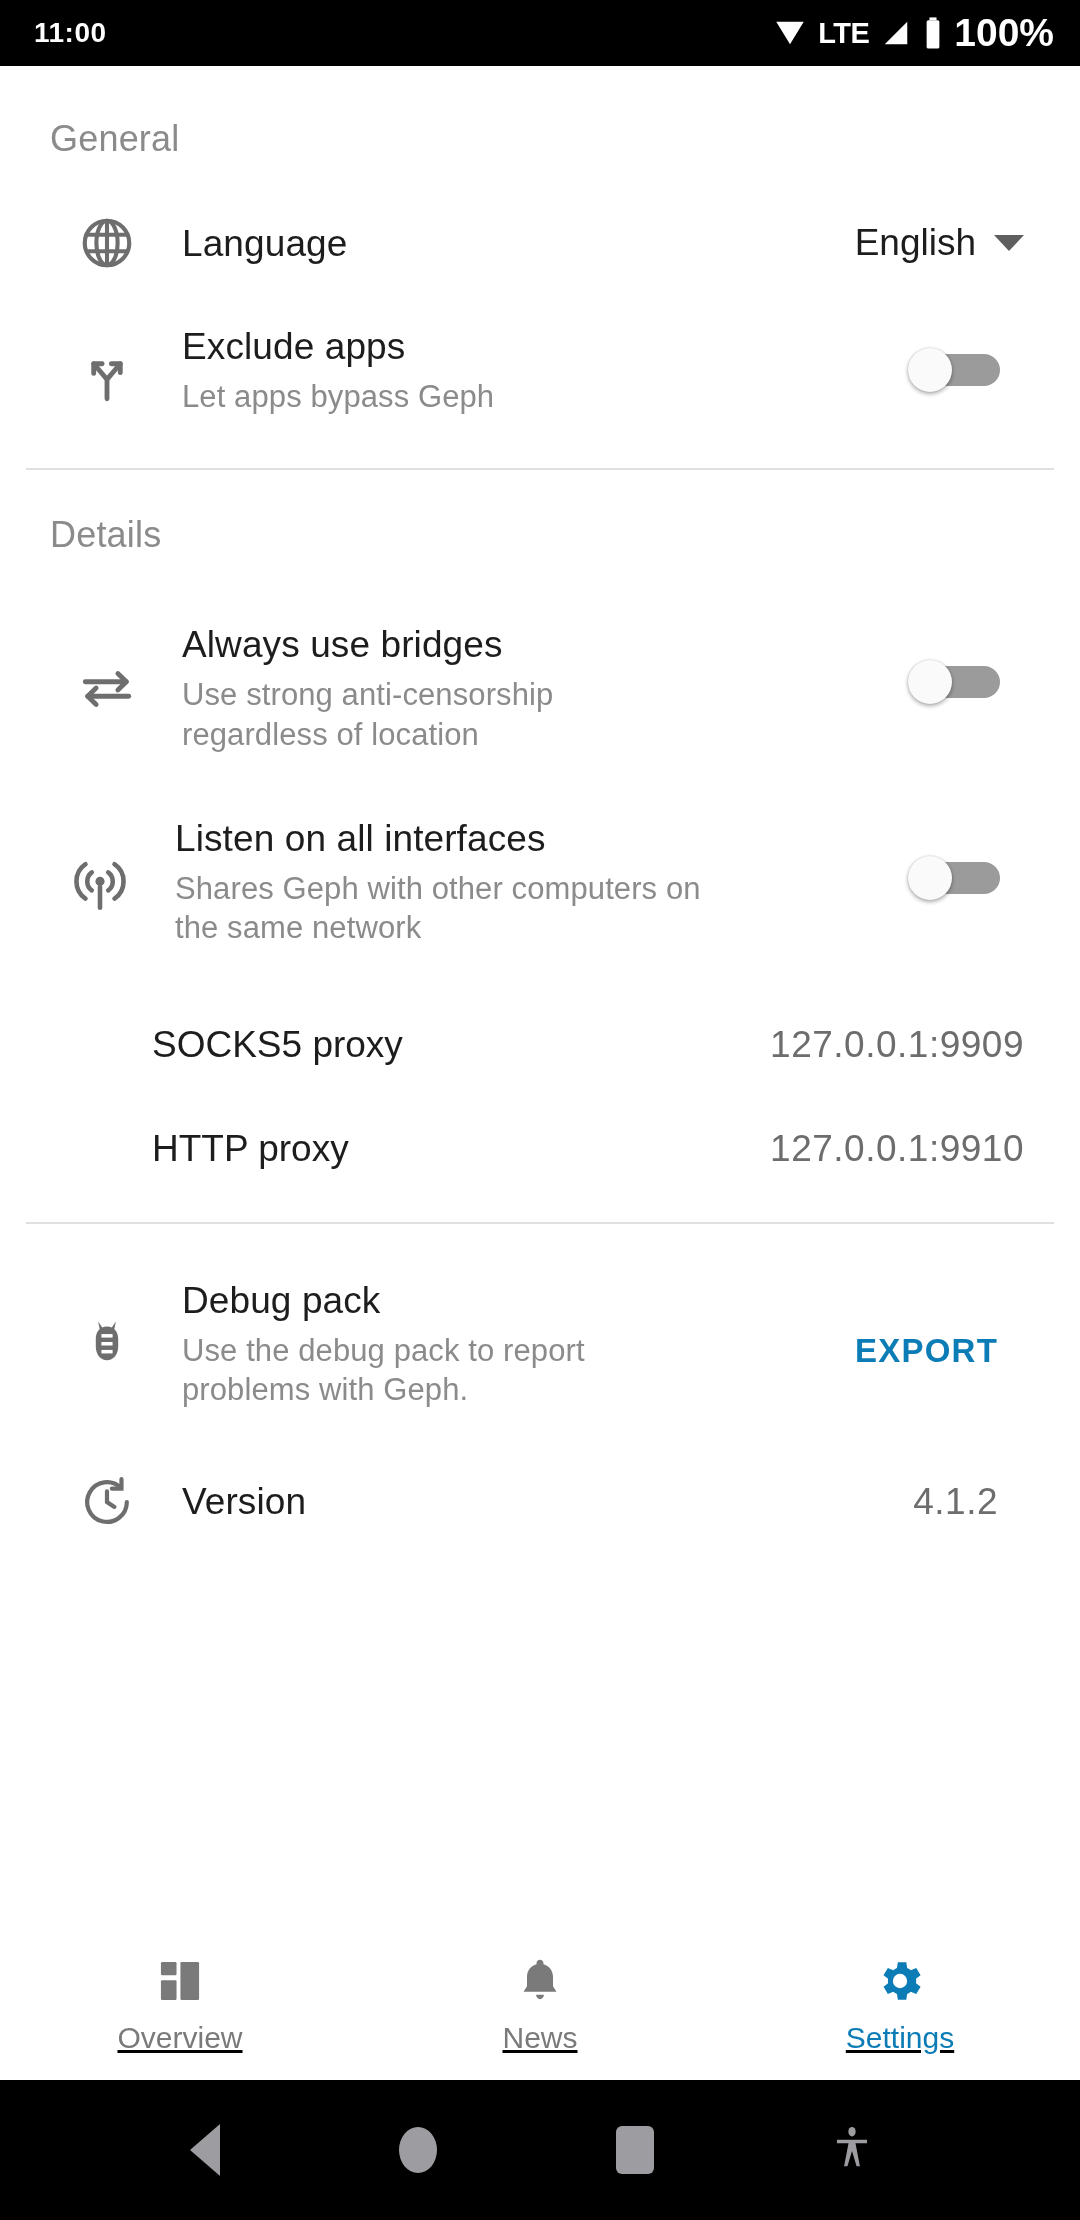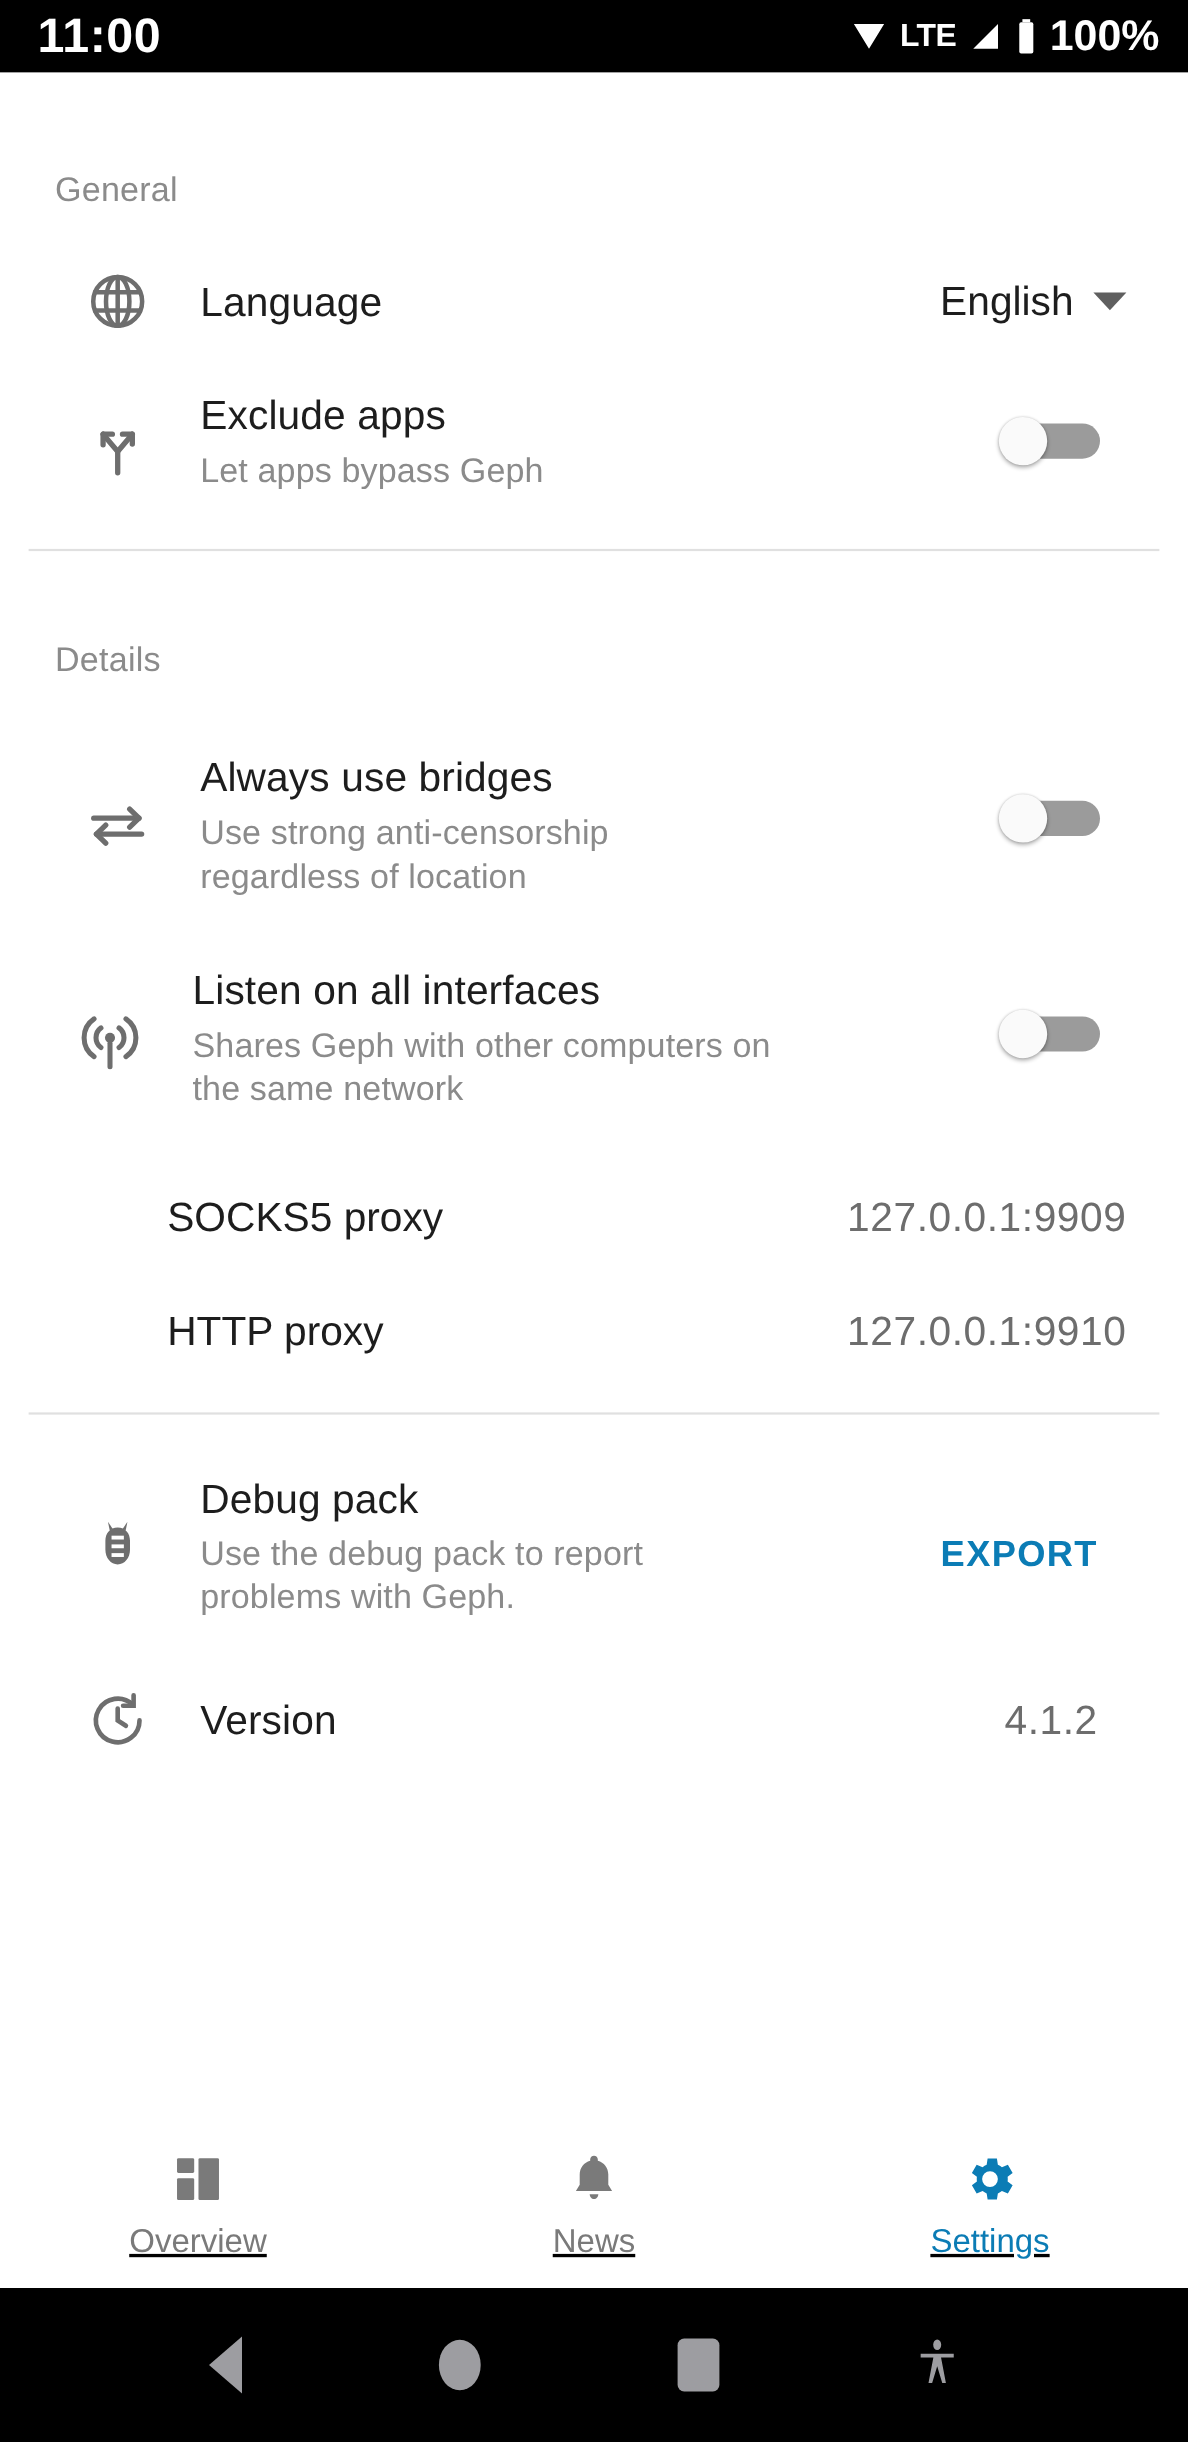--- a/index.html
+++ b/index.html
@@ -10,31 +10,31 @@
     overflow:hidden;
   }
   .screen { width:1080px; height:2220px; position:relative; display:flex; flex-direction:column; background:#fff; }
 
   
   .statusbar {
     height:66px; background:#000; color:#fff;
     display:flex; align-items:center; justify-content:space-between;
     padding:0 26px 0 34px; flex:0 0 66px;
   }
-  .status-time { font-size:44px; font-weight:bold; letter-spacing:0.5px; }
+  .status-time { font-size:28px; font-weight:bold; letter-spacing:0.5px; }
   .status-right { display:flex; align-items:center; gap:11px; }
   .status-right svg { display:block; }
   .status-lte { font-size:29px; font-weight:bold; letter-spacing:-0.5px; }
   .status-batt { font-size:39px; font-weight:bold; letter-spacing:0px; }
 
   
   .content { flex:1 1 auto; position:relative; background:#fff; overflow:hidden; }
 
   .section-header {
-    font-size:31px; color:#8b8b8b; letter-spacing:0.2px;margin-top:37px;
+    font-size:36px; color:#8b8b8b; letter-spacing:0.2px;
   }
 
   .row { display:flex; align-items:flex-start; }
   .row-icon {
     width:150px; flex:0 0 150px; display:flex; justify-content:center;
     color:#6e6e6e;
   }
   .row-icon svg { display:block; }
   .row-main { flex:1 1 auto; }
   .row-title { font-size:37px; color:#1d1d1d; letter-spacing:0.1px; }

